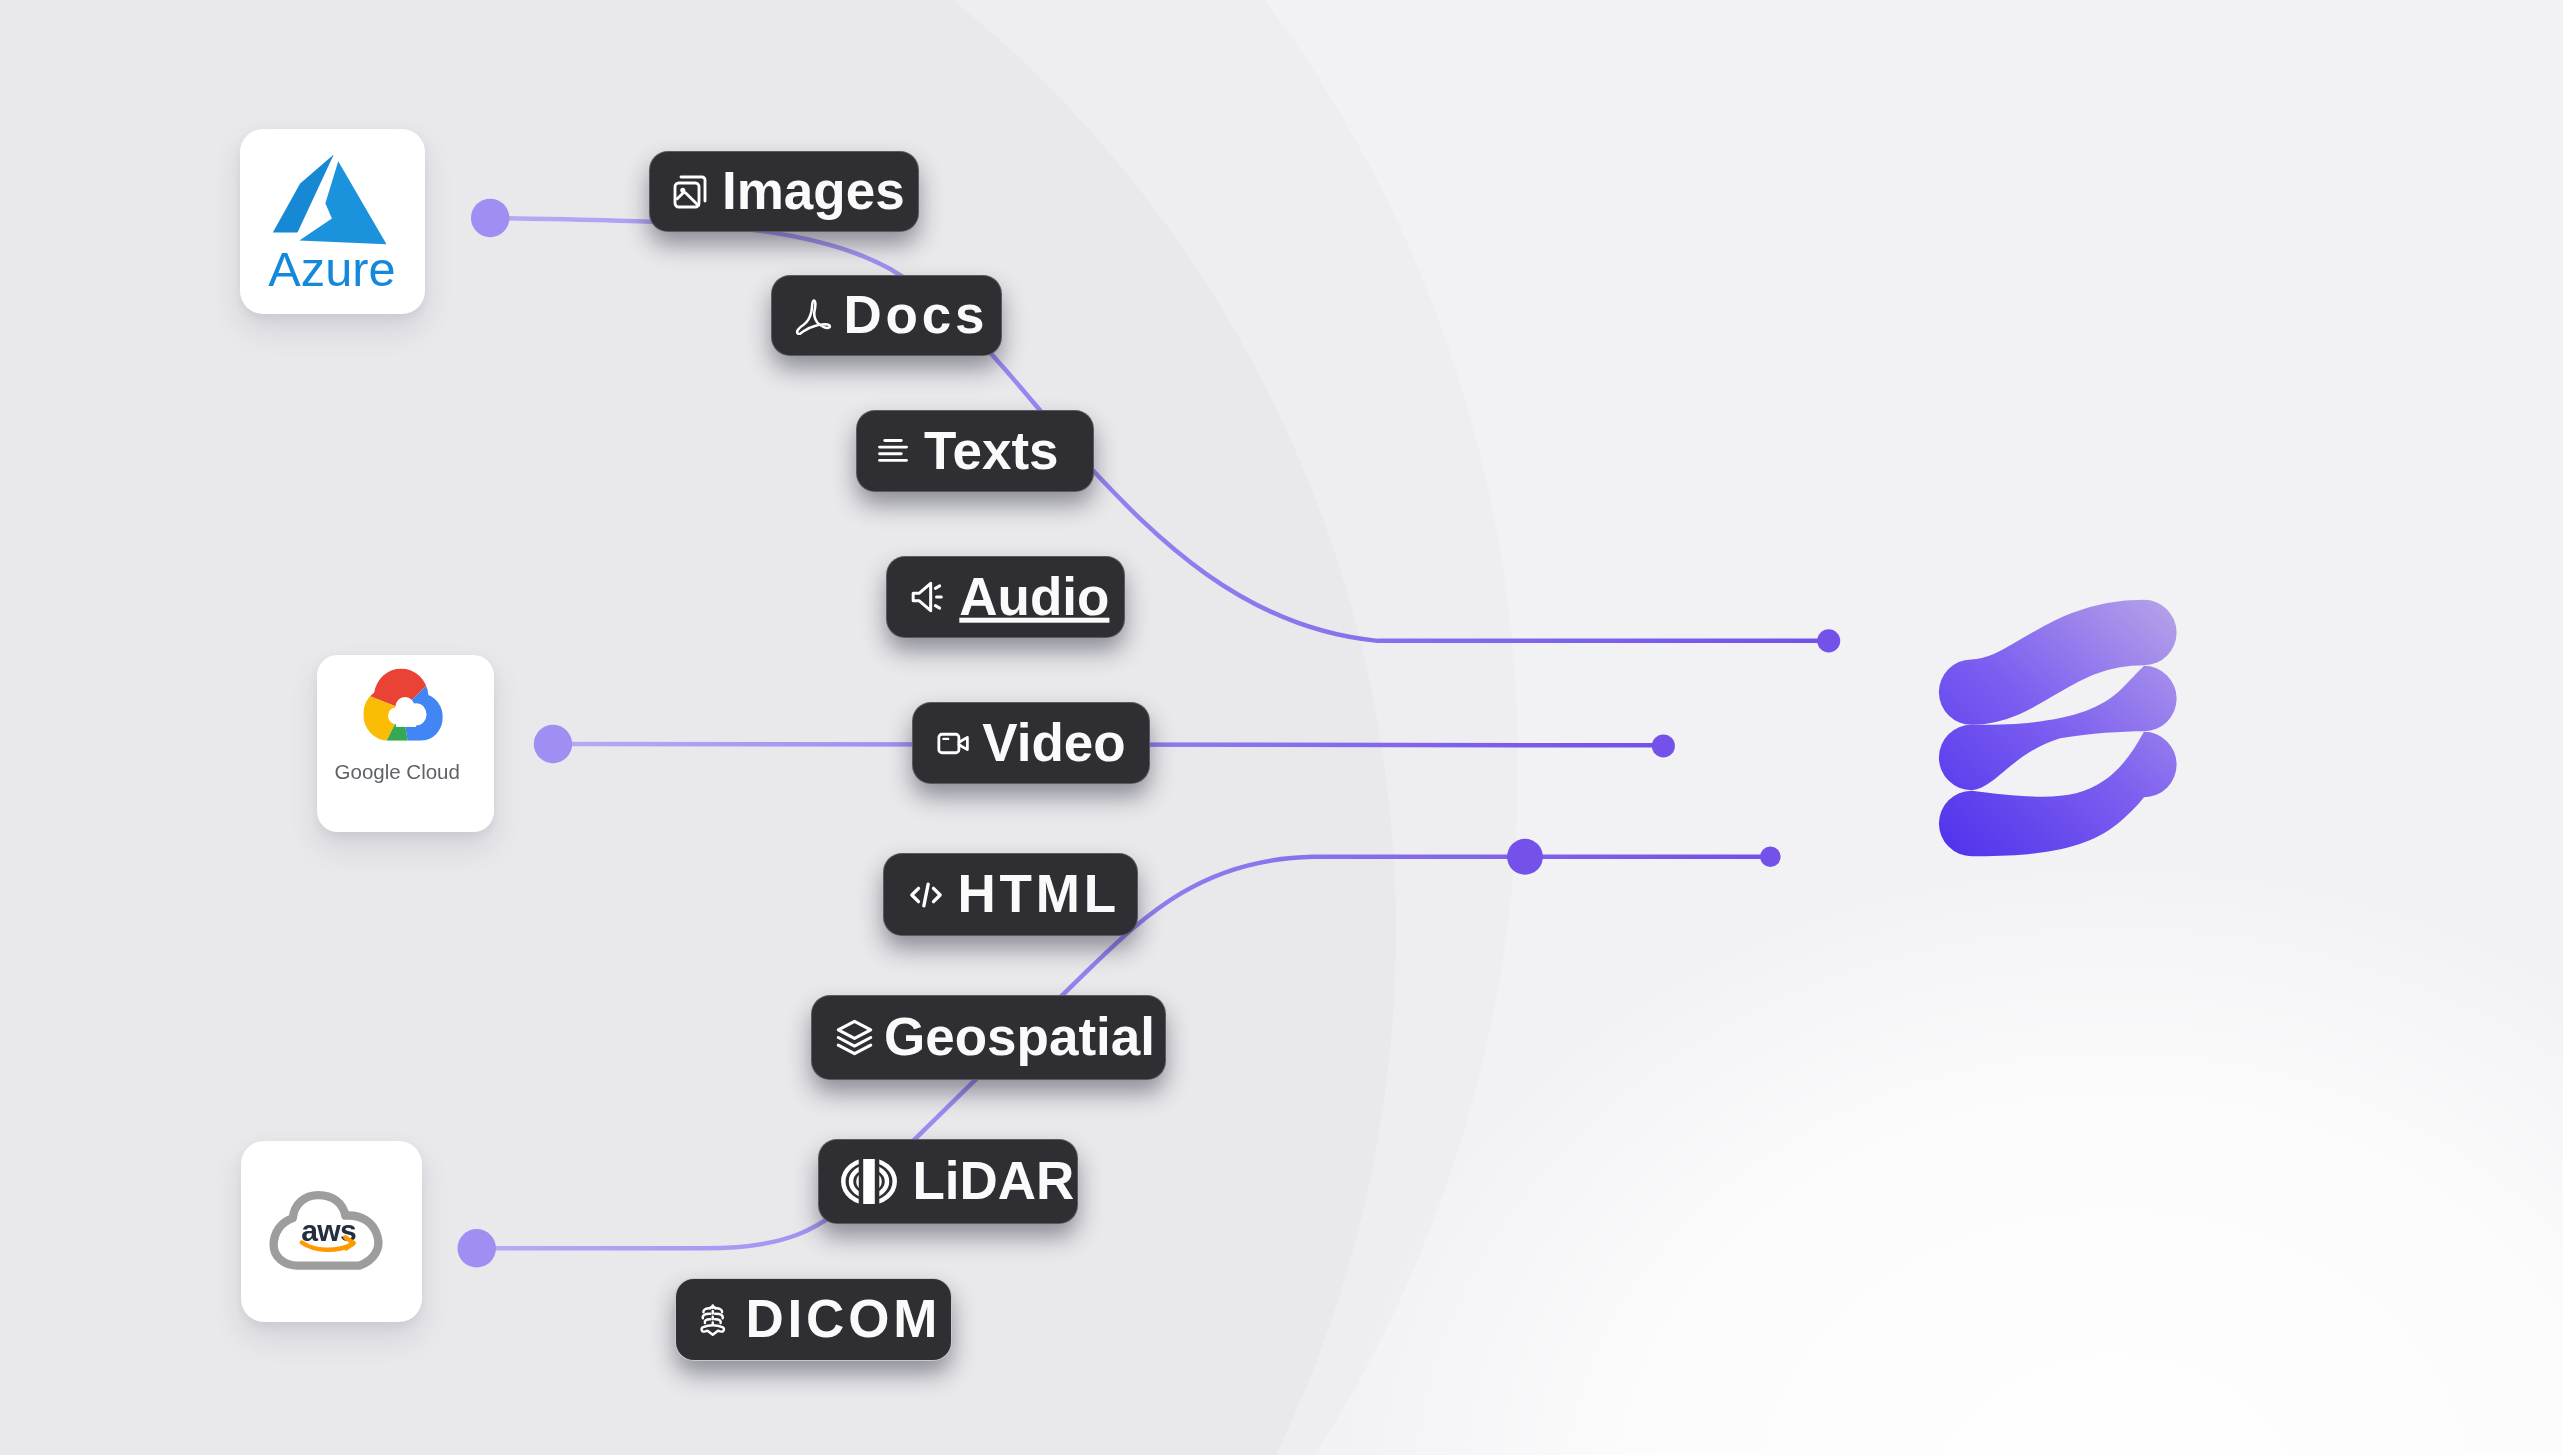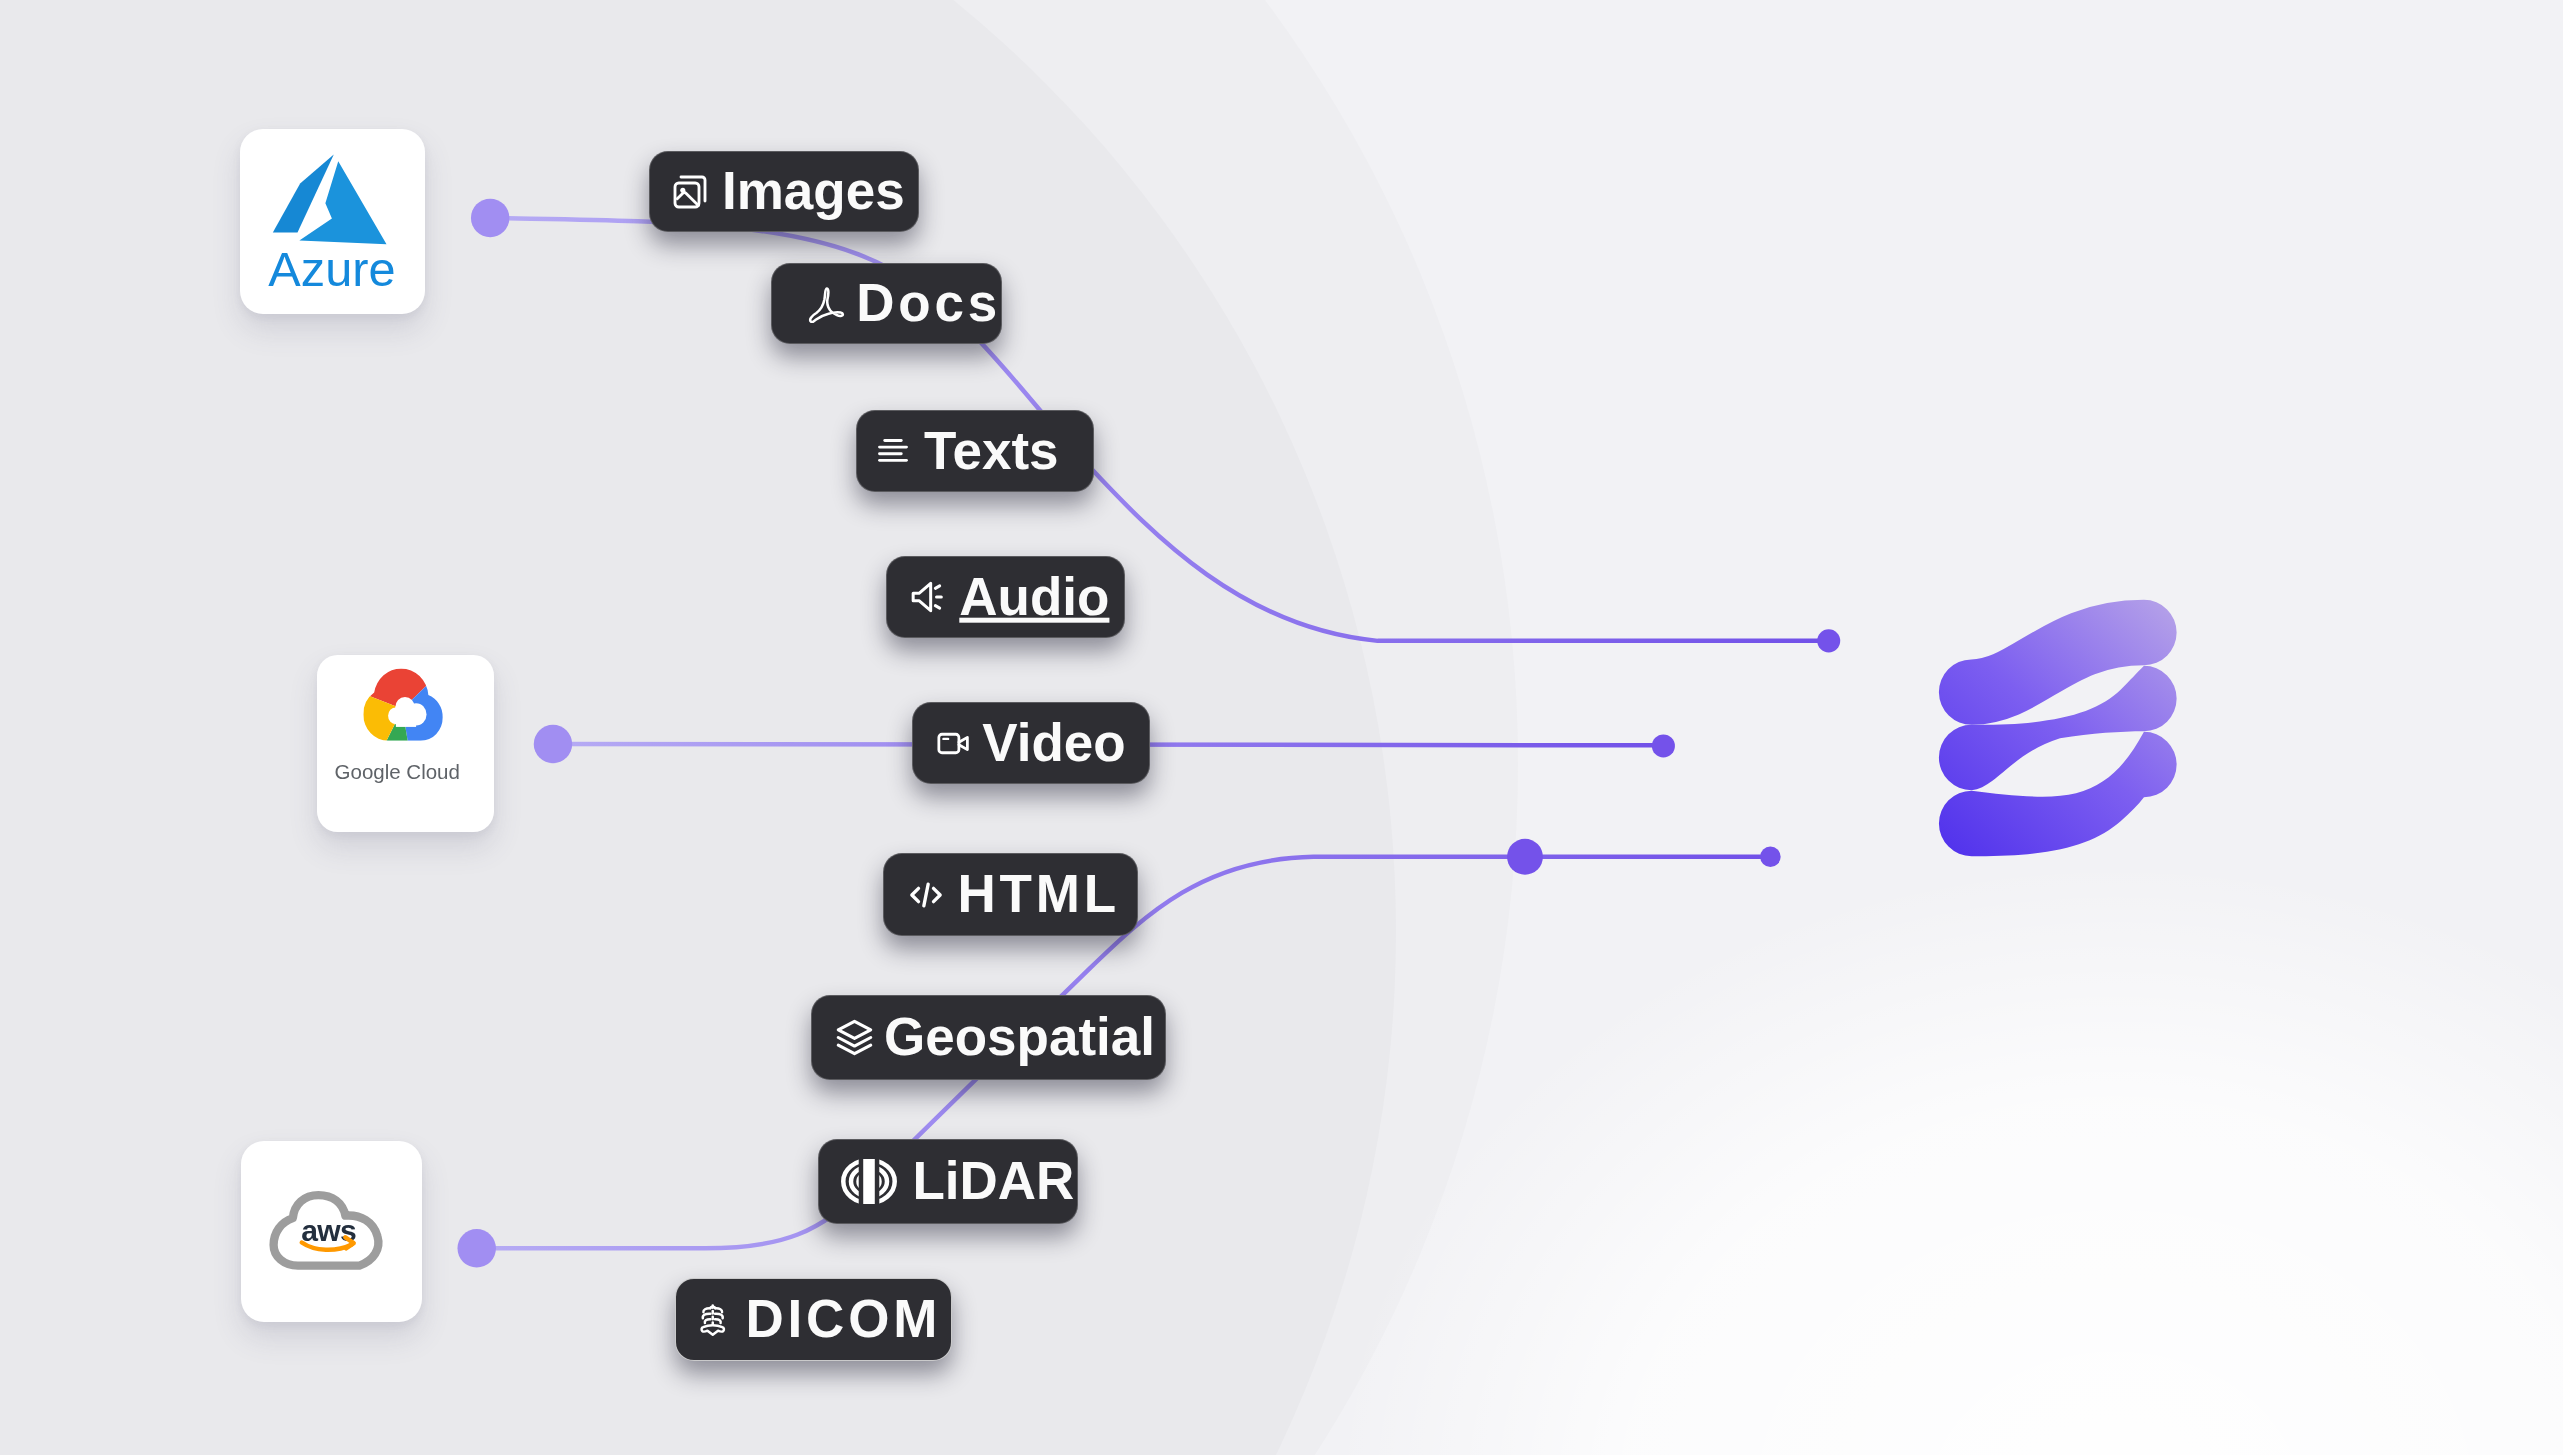--- a/index.html
+++ b/index.html
@@ -71,21 +71,21 @@
 
   <div class="badge" style="left:649px;top:120px;width:270px;height:81px;margin-top:31px;">
     <svg width="36" height="36" viewBox="0 0 24 24" fill="none" stroke="#fff" stroke-width="1.9" stroke-linecap="round" stroke-linejoin="round" style="margin-right:14px;">
       <path d="M6 2h14a2 2 0 0 1 2 2v14"></path>
       <path d="M3.5 16.5 7.2 12.8a1.5 1.5 0 0 1 2.1 0L17.6 21"></path>
       <circle cx="7.2" cy="10.8" r="1.7" fill="#fff" stroke="none"></circle>
       <rect width="16" height="16" x="2" y="6" rx="2.5"></rect>
     </svg>
     <span>Images</span>
   </div>
-  <div class="badge" style="left:771px;top:263px;width:231px;height:81px;justify-content:flex-end;">
+  <div class="badge" style="left:771px;top:275px;width:231px;height:81px;">
     <svg width="38" height="38" viewBox="0 0 24 24" fill="none" stroke="#fff" stroke-width="1.6" stroke-linecap="round" stroke-linejoin="round" style="margin-right:11.5px;">
       <path d="M2.7,23.3 C0.7,22.1 3.2,19.3 5.9,17.7 C8.6,15.8 10.3,12.6 11.0,9.2 C11.6,5.4 11.4,2.2 12.4,2.2 C14.0,2.2 13.6,6.0 12.9,9.2 C12.3,12.6 14.0,15.9 16.1,17.4 C17.9,18.7 20.3,19.7 21.4,19.5 C23.2,19.3 22.9,17.6 21.3,17.4 C19.1,17.0 16.1,17.4 13.6,18.2 C10.6,19.0 7.5,20.5 5.5,21.9 C4.5,22.7 3.8,23.9 2.7,23.3 Z"></path>
     </svg>
     <span style="letter-spacing:3.8px;">Docs</span>
   </div>
   <div class="badge" style="left:856px;top:410px;width:238px;height:82px;padding-left:18px;">
     <svg width="36" height="36" viewBox="0 0 24 24" fill="none" stroke="#fff" stroke-width="1.9" stroke-linecap="round" stroke-linejoin="round" style="margin-right:13px;">
       <path d="M6.5 5 H17.5"></path>
       <path d="M3 9.4 H21"></path>
       <path d="M3 13.8 H17.5"></path>

